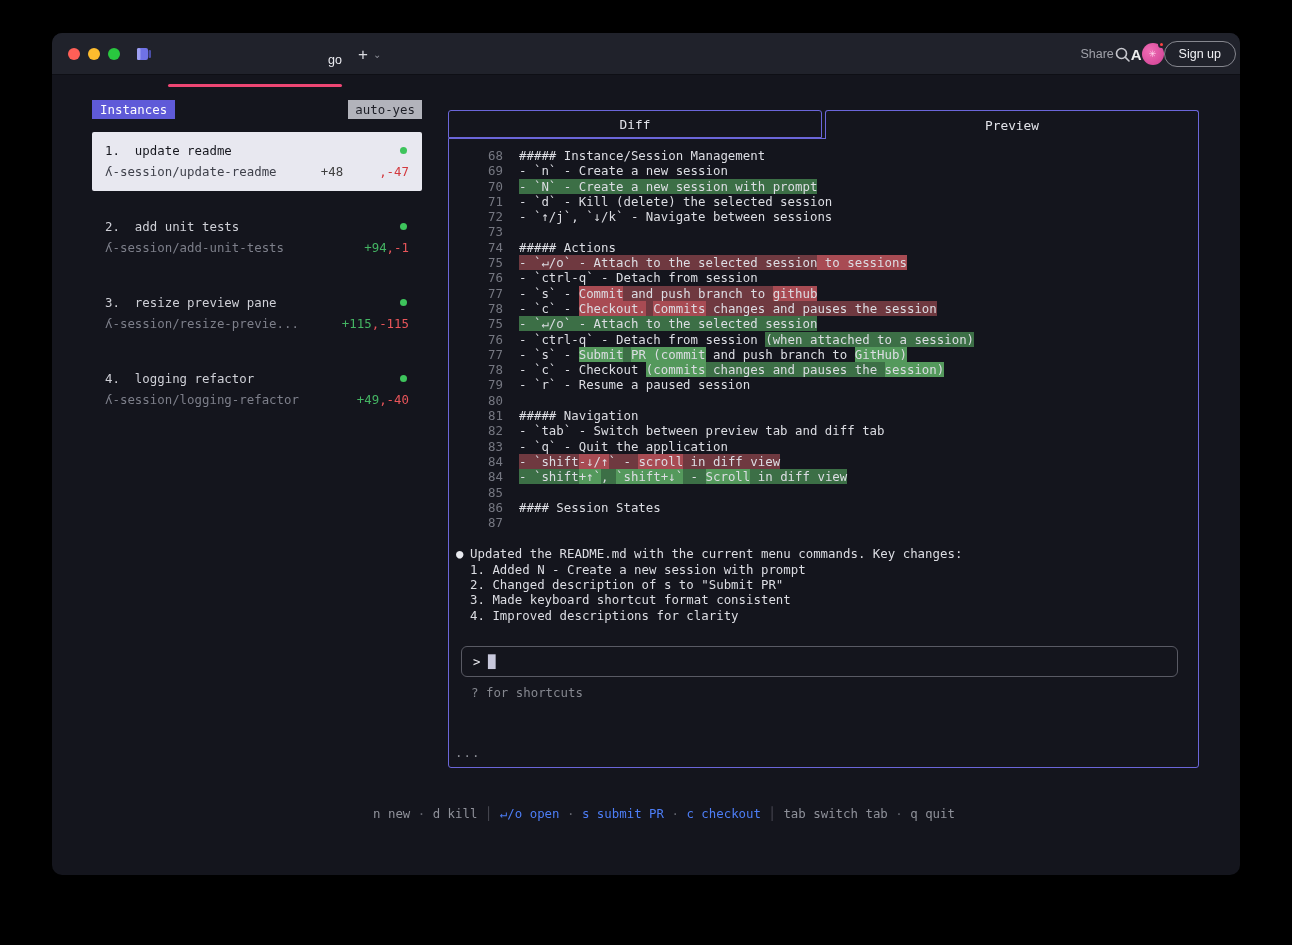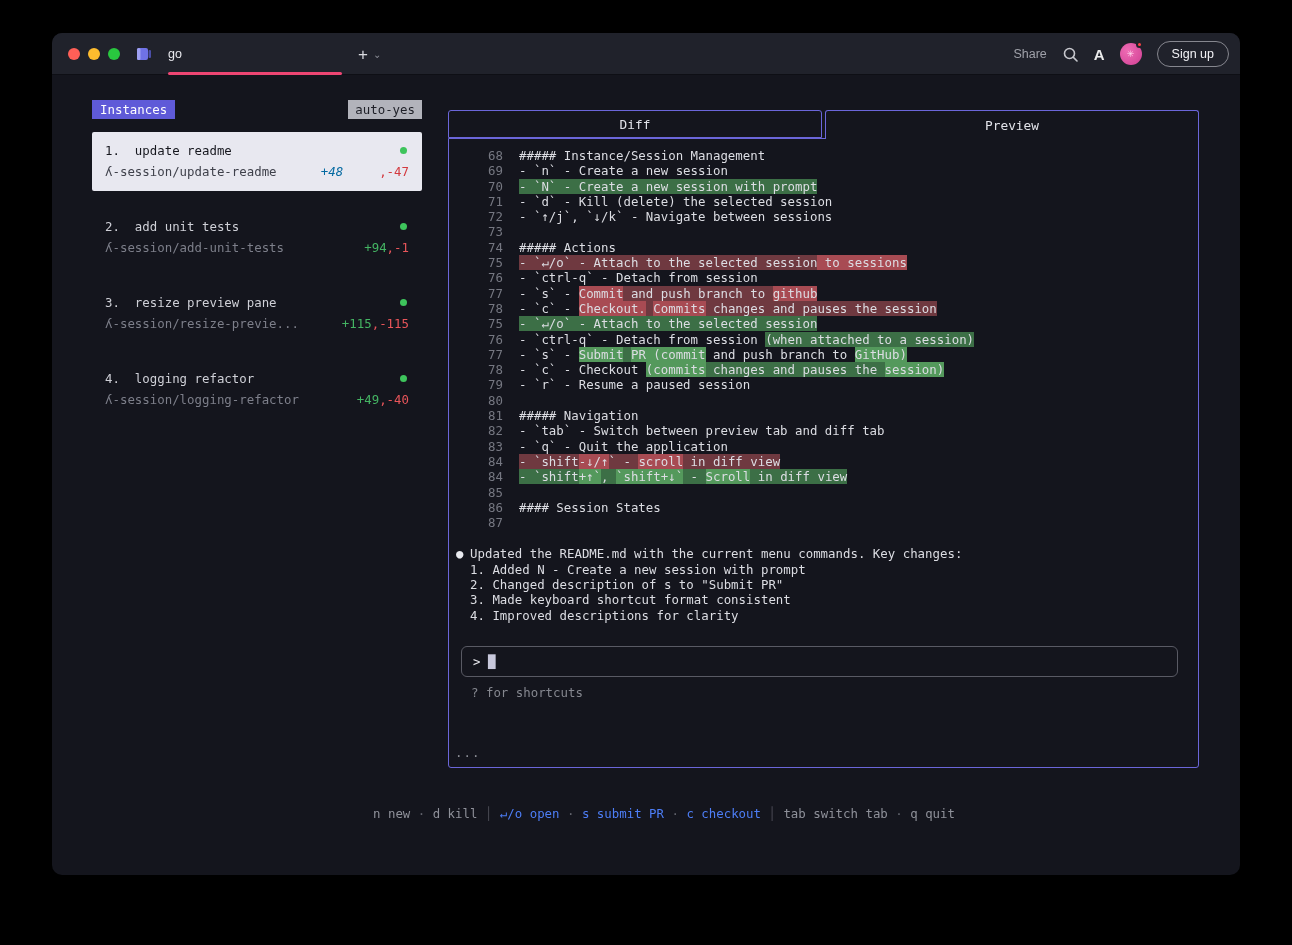--- a/index.html
+++ b/index.html
@@ -27,29 +27,29 @@
     background:var(--win);border-radius:10px;overflow:hidden;
     box-shadow:0 20px 60px rgba(0,0,0,.8);}
   
   .titlebar{position:relative;height:42px;background:var(--titlebar);
     border-bottom:1px solid #0e0f15;display:flex;align-items:center;
     font-family:"Liberation Sans",sans-serif;}
   .traffic{display:flex;gap:8px;margin-left:16px;}
   .tl{width:12px;height:12px;border-radius:50%;}
   .tl.red{background:#ff5f57;} .tl.yellow{background:#febc2e;} .tl.green{background:#29c73f;}
   .nb-icon{position:absolute;left:84px;top:14px;width:16px;height:14px;}
-  .tab-go{position:absolute;left:116px;top:0;width:174px;height:42px;
-    display:flex;align-items:center;justify-content:flex-start;color:#e9eaef;font-size:12.5px;}
+  .tab-go{position:absolute;left:116px;top:0;width:174px;height:54px;
+    display:flex;align-items:center;justify-content:flex-end;color:#e9eaef;font-size:12.5px;}
   .tab-go::after{content:"";position:absolute;left:0;right:0;bottom:0;height:3px;
     background:var(--pink);border-radius:2px;}
   .new-tab{position:absolute;left:306px;top:0;height:42px;display:flex;align-items:center;gap:5px;}
   .plus-glyph{color:#d9dadf;font-size:17px;line-height:1;}
   .chev-glyph{color:#8b8d96;font-size:10px;}
   .tb-right{position:absolute;right:0;top:0;height:42px;display:flex;align-items:center;
-    gap:15px;padding-right:11px;margin-left:46px;}
+    padding-right:4px;margin-left:46px;}
   .share{color:#9fa1a9;font-size:12.5px;}
   .search-icon svg{display:block;}
   .app-logo{color:#eceded;font-size:15px;font-weight:800;}
   .avatar{position:relative;width:22px;height:22px;border-radius:50%;
     background:radial-gradient(circle at 35% 35%, #ef6cb4, #cf3f93);
     display:flex;align-items:center;justify-content:center;color:#ffd8ee;font-size:9px;}
   .avatar .notif{position:absolute;right:-1px;top:-2px;width:7px;height:7px;border-radius:50%;
     background:#ff4343;border:2px solid var(--titlebar);}
   .signup{border:1px solid #86878f;border-radius:15px;color:#f2f2f6;background:transparent;
     font-size:12.5px;padding:5px 14px;font-family:"Liberation Sans",sans-serif;}
@@ -64,21 +64,21 @@
   .instance.selected{background:var(--sel-bg);border-radius:2px;}
   .inst-top{display:flex;align-items:center;}
   .inst-title{color:#cfd0d7;white-space:pre;}
   .instance.selected .inst-title{color:#16171e;}
   .inst-dot{width:7px;height:7px;border-radius:50%;background:var(--green-dot);margin-left:auto;margin-right:2px;}
   .inst-bottom{display:flex;margin-top:6px;}
   .inst-branch{color:#7d7f8a;white-space:pre;}
   .instance.selected .inst-branch{color:#3f414b;}
   .inst-diff{margin-left:auto;white-space:pre;}
   .inst-diff .plus{color:var(--plus);} .inst-diff .minus{color:var(--minus);}
-  .instance.selected .inst-diff .plus{color:#0369a1;font-style:italic;}
+  .instance.selected .inst-diff .plus{color:#404040;}
   .instance.selected .inst-diff .minus{color:#d3393f;padding-left:36px;}
   
   .pane{position:absolute;left:396px;top:35px;width:751px;}
   .pane-tabs{position:absolute;left:0;top:0;width:751px;height:28px;display:flex;gap:3px;z-index:2;}
   .ptab{flex:1;border:1px solid var(--indigo);border-radius:3px 3px 0 0;background:var(--win);
     display:flex;align-items:center;justify-content:center;color:#e2e3ea;font-size:12.8px;}
   .ptab.active{height:29px;border-bottom:none;z-index:3;}
   .pane-box{position:absolute;left:0;top:28px;width:751px;height:630px;
     border:1px solid var(--indigo);border-radius:0 0 3px 3px;}
   .code{padding-top:9px;}

